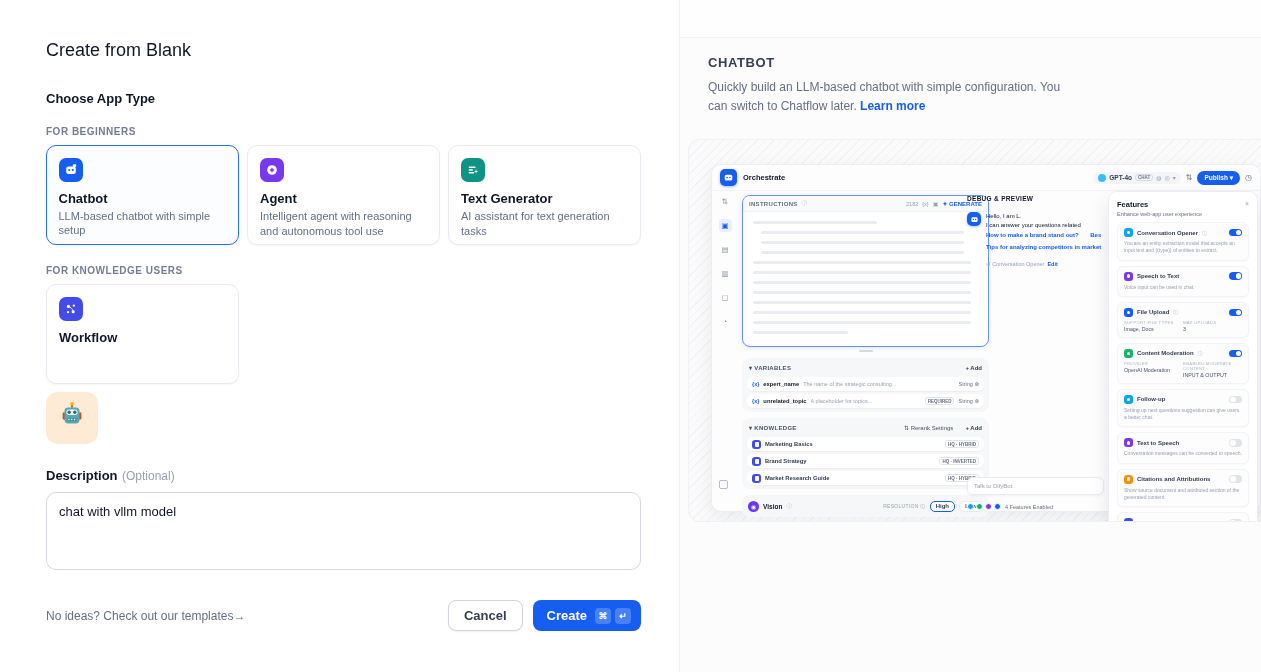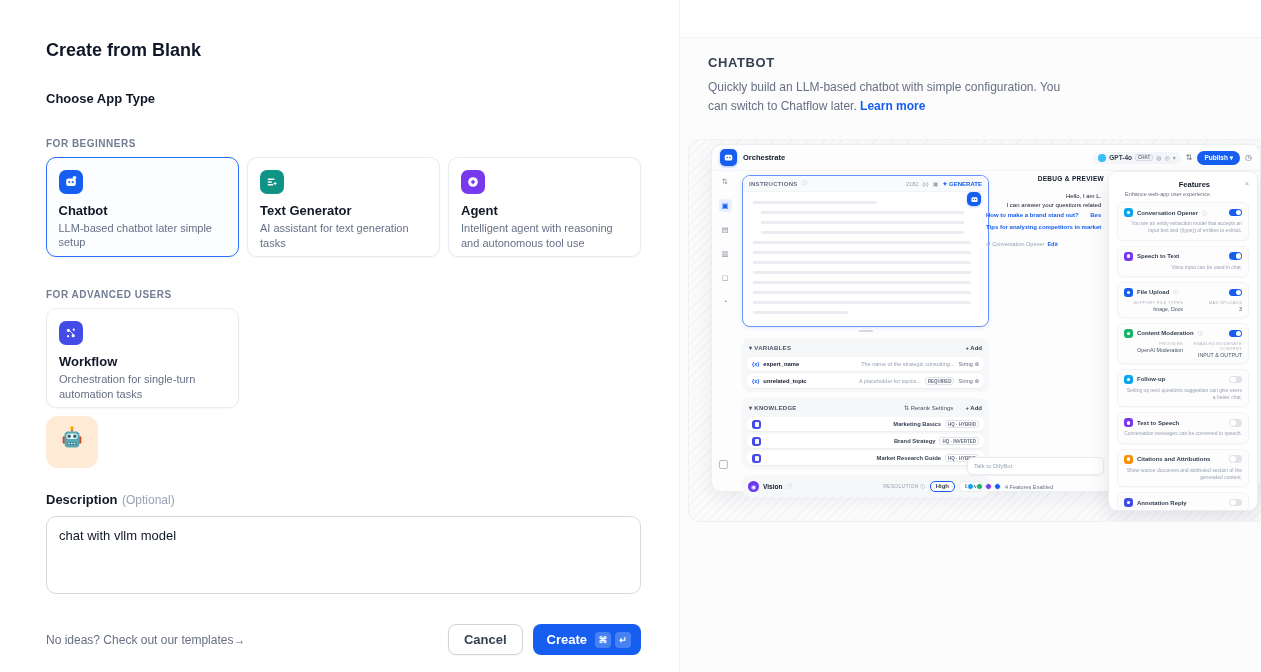--- a/index.html
+++ b/index.html
@@ -1,23 +1,23 @@
 <!DOCTYPE html>
 <html><head>
 <meta charset="utf-8">
 <style>
   * { margin:0; padding:0; box-sizing:border-box; }
   html,body { width:1261px; height:672px; background:#fff; font-family:"Liberation Sans", sans-serif; }
   .app { width:1261px; height:672px; display:flex; overflow:hidden; background:#fff; }
 
   
   .left { width:679px; flex-shrink:0; padding:40px 38px 0 46px; background:#fff; }
-  .title { font-size:18px; font-weight:700; color:#101828; }
+  .title { font-size:18px; font-weight:400; color:#101828; }
   .section-h { margin-top:30px; font-size:13px; font-weight:700; color:#101828; }
-  .group-h { margin-top:32px; font-size:10px; font-weight:600; letter-spacing:.5px; color:#737d94; }
+  .group-h { margin-top:20px; font-size:10px; font-weight:600; letter-spacing:.5px; color:#737d94; }
   .cards { margin-top:8px; display:grid; grid-template-columns:repeat(3,1fr); gap:8px; }
   .card { background:#fff; border:1px solid #e9ebf0; border-radius:10px; padding:12px; height:100px; cursor:pointer; box-shadow:0 1px 2px rgba(16,24,40,.04); }
   .card.selected { border:1.5px solid #2970ff; background:#fbfdff; padding:11.5px; }
   .card .icon { width:24px; height:24px; border-radius:7px; display:flex; align-items:center; justify-content:center; }
   .card .c-title { margin-top:9px; font-size:13px; font-weight:700; color:#101828; }
   .card .c-desc { margin-top:3px; font-size:11px; color:#667085; line-height:1.32; }
 
   .name-row { margin-top:8px; display:flex; align-items:flex-end; gap:12px; }
   .name-input { flex:1; height:32px; background:#f2f4f7; border:none; border-radius:9px; padding:0 12px; font-size:13px; color:#101828; font-family:"Liberation Sans",sans-serif; outline:none; }
   .icon-tile { width:52px; height:52px; border-radius:12px; background:#ffead5; display:flex; align-items:center; justify-content:center; cursor:pointer; }
@@ -37,21 +37,21 @@
   .right-top { height:38px; background:#fefefe; border-bottom:1px solid #f1f2f5; flex-shrink:0; }
   .right-body { padding:17px 28px 0 28px; flex:1; }
   .info-h { font-size:13px; font-weight:700; letter-spacing:.6px; color:#354052; }
   .info-desc { margin-top:8px; font-size:12px; color:#676f83; line-height:1.55; max-width:372px; }
   .learn-more { color:#155eef; font-weight:600; cursor:pointer; }
 
   .preview { position:relative; margin:24px -28px 0 -20px; height:383px; border-radius:12px 0 0 12px; overflow:hidden;
     background:repeating-linear-gradient(135deg,#f1f3f6 0,#f1f3f6 1px,#fbfbfc 1px,#fbfbfc 6px);
     border:1px solid #f0f1f4; border-right:none; }
 
-  .app-card { position:absolute; left:22px; top:4px; width:550px; height:348px; background:#fdfdfe; border:1px solid #ebedf1; border-radius:10px; box-shadow:0 6px 20px rgba(16,24,40,.07);text-align:right; }
+  .app-card { position:absolute; left:22px; top:24px; width:550px; height:348px; background:#fdfdfe; border:1px solid #ebedf1; border-radius:10px; box-shadow:0 6px 20px rgba(16,24,40,.07); }
 
   
   .p-head { position:absolute; top:0; left:0; right:0; height:26px; border-bottom:1px solid #f1f3f6; display:flex; align-items:center; padding:0 8px; gap:6px; }
   .p-appicon { width:17px; height:17px; border-radius:5px; background:#155eef; display:flex; align-items:center; justify-content:center; box-shadow:0 1px 3px rgba(21,94,239,.4); }
   .p-title { font-size:7.5px; font-weight:700; color:#101828; }
   .p-head-right { margin-left:auto; display:flex; align-items:center; gap:5px; }
   .p-model { display:flex; align-items:center; gap:3px; background:#f3f5f8; border-radius:8px; padding:2px 5px; }
   .p-model-dot { width:8px; height:8px; border-radius:50%; background:#36bffa; display:inline-block; }
   .p-model-name { font-size:6.5px; font-weight:700; color:#354052; }
   .p-model-mode { font-size:4.5px; font-weight:700; color:#676f83; border:1px solid #d5dae1; border-radius:3px; padding:0 2px; }
@@ -112,21 +112,21 @@
   .t-op { font-size:5.5px; color:#98a2b3; }
   .t-edit { font-size:5.5px; color:#155eef; font-weight:600; }
   .p-chatbox { position:absolute; left:0; right:0; bottom:16px; height:18px; background:#fff; border:1px solid #e9ebf0; border-radius:6px; display:flex; align-items:center; padding:0 6px; box-shadow:0 1px 3px rgba(16,24,40,.05); }
   .t-ph { font-size:6px; color:#98a2b3; }
   .p-feat-count { position:absolute; left:0; bottom:1px; display:flex; align-items:center; gap:2px; }
   .fdot { width:7px; height:7px; border-radius:50%; border:1px solid #fff; }
   .t-fc { font-size:5.5px; color:#676f83; margin-left:2px; }
 
   
   .p-features { position:absolute; left:396px; top:26px; width:150px; height:340px; background:#fff; border:1px solid #ebedf1; border-radius:9px; box-shadow:0 8px 20px rgba(16,24,40,.10); padding:8px; overflow:hidden; }
-  .pf-head { display:flex; align-items:flex-start;margin-left:8px; }
+  .pf-head { display:flex; align-items:flex-start; }
   .t-pf-title { font-size:7.5px; font-weight:700; color:#101828; }
   .t-pf-x { margin-left:auto; font-size:7px; color:#98a2b3; }
   .t-pf-sub { font-size:5.5px; color:#676f83; margin-top:2px; }
   .pf-item { margin-top:5px; background:#fdfdfe; border:1px solid #f1f3f6; border-radius:6px; padding:5px 6px; box-shadow:0 1px 2px rgba(16,24,40,.03); }
   .pf-row { display:flex; align-items:center; gap:4px; }
   .pf-ic { width:9px; height:9px; border-radius:3px; flex-shrink:0; display:flex; align-items:center; justify-content:center; }
   .pf-ic::after { content:""; width:3.5px; height:3.5px; background:#fff; border-radius:50%; }
   .t-pf-name { font-size:6px; font-weight:700; color:#354052; }
   .t-pf-i { font-size:5px; color:#b6bcc9; }
   .tgl { margin-left:auto; width:13px; height:7.5px; border-radius:5px; position:relative; flex-shrink:0; }
@@ -154,61 +154,60 @@
       <div class="card selected">
         <div class="icon" style="background:#155eef">
           <svg width="14" height="14" viewBox="0 0 16 16">
               <rect x="2.5" y="4" width="11" height="8.5" rx="2.5" fill="#fff"></rect>
               <rect x="10" y="1.5" width="4" height="3" rx="1" fill="#fff"></rect>
               <circle cx="6" cy="8" r="1.2" fill="#155eef"></circle>
               <circle cx="10" cy="8" r="1.2" fill="#155eef"></circle>
             </svg>
         </div>
         <div class="c-title">Chatbot</div>
-        <div class="c-desc">LLM-based chatbot later simple setup</div>
+        <div class="c-desc">LLM-based chatbot with simple setup</div>
+      </div>
+      <div class="card">
+        <div class="icon" style="background:#7839ee">
+          <svg width="14" height="14" viewBox="0 0 16 16">
+              <circle cx="8" cy="8" r="5.5" fill="#fff"></circle>
+              <circle cx="8" cy="8" r="2" fill="#7839ee"></circle>
+              <path d="M8 4.5 L8.6 7.4 L11.5 8 L8.6 8.6 L8 11.5 L7.4 8.6 L4.5 8 L7.4 7.4 Z" fill="#7839ee"></path>
+            </svg>
+        </div>
+        <div class="c-title">Agent</div>
+        <div class="c-desc">Intelligent agent with reasoning and autonomous tool use</div>
       </div>
       <div class="card">
         <div class="icon" style="background:#0e9384">
           <svg width="14" height="14" viewBox="0 0 16 16">
               <rect x="3" y="4" width="8" height="1.6" rx=".8" fill="#fff"></rect>
               <rect x="3" y="7.2" width="5" height="1.6" rx=".8" fill="#fff"></rect>
               <rect x="3" y="10.4" width="6.5" height="1.6" rx=".8" fill="#fff"></rect>
               <path d="M11.5 7 L12.2 9 L14.2 9.7 L12.2 10.4 L11.5 12.4 L10.8 10.4 L8.8 9.7 L10.8 9 Z" fill="#fff"></path>
             </svg>
         </div>
         <div class="c-title">Text Generator</div>
         <div class="c-desc">AI assistant for text generation tasks</div>
       </div>
-      <div class="card">
-        <div class="icon" style="background:#7839ee">
-          <svg width="14" height="14" viewBox="0 0 16 16">
-              <circle cx="8" cy="8" r="5.5" fill="#fff"></circle>
-              <circle cx="8" cy="8" r="2" fill="#7839ee"></circle>
-              <path d="M8 4.5 L8.6 7.4 L11.5 8 L8.6 8.6 L8 11.5 L7.4 8.6 L4.5 8 L7.4 7.4 Z" fill="#7839ee"></path>
-            </svg>
-        </div>
-        <div class="c-title">Agent</div>
-        <div class="c-desc">Intelligent agent with reasoning and autonomous tool use</div>
-      </div>
     </div>
 
-    <div class="group-h">FOR ADVANCED USERS</div>
+    <div class="group-h">FOR KNOWLEDGE USERS</div>
     <div class="cards">
       <div class="card">
         <div class="icon" style="background:#444ce7">
           <svg width="14" height="14" viewBox="0 0 16 16">
               <circle cx="5" cy="5" r="1.8" fill="#fff"></circle>
               <circle cx="11.2" cy="4.2" r="1.3" fill="#fff"></circle>
               <circle cx="10.5" cy="11" r="1.8" fill="#fff"></circle>
               <circle cx="4.6" cy="11.6" r="1.3" fill="#fff"></circle>
               <path d="M6.5 5.8 C9 7 9.5 8.5 9.8 9.4" stroke="#fff" stroke-width="1.1" fill="none"></path>
             </svg>
         </div>
         <div class="c-title">Workflow</div>
-        <div class="c-desc">Orchestration for single-turn automation tasks</div>
       </div>
       <div></div>
     </div>
 
     <div class="name-row">
       <div class="icon-tile">
         <span>
           <svg width="30" height="30" viewBox="0 0 32 32">
             <rect x="15" y="3" width="2" height="4" fill="#c94f2e"></rect>
               <circle cx="16" cy="3" r="2" fill="#f5b60a"></circle>

